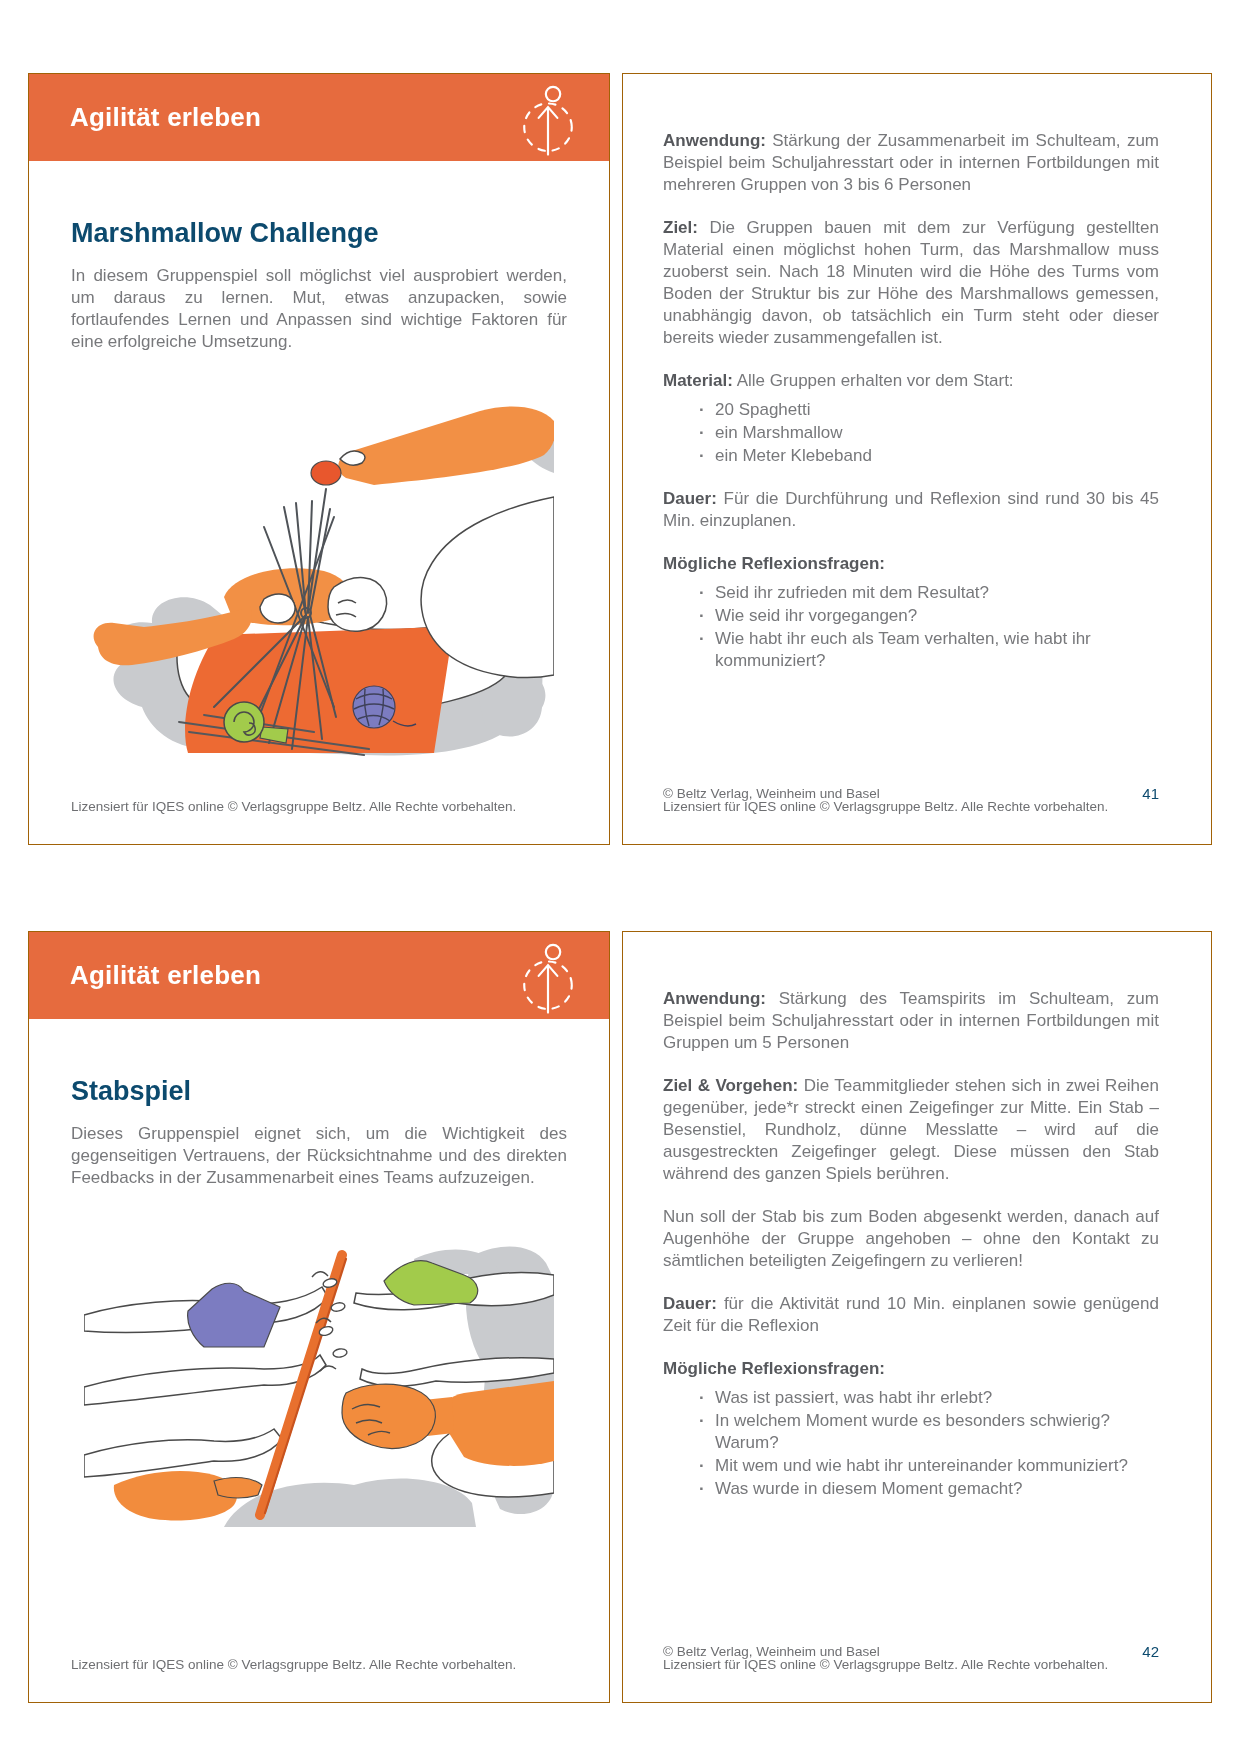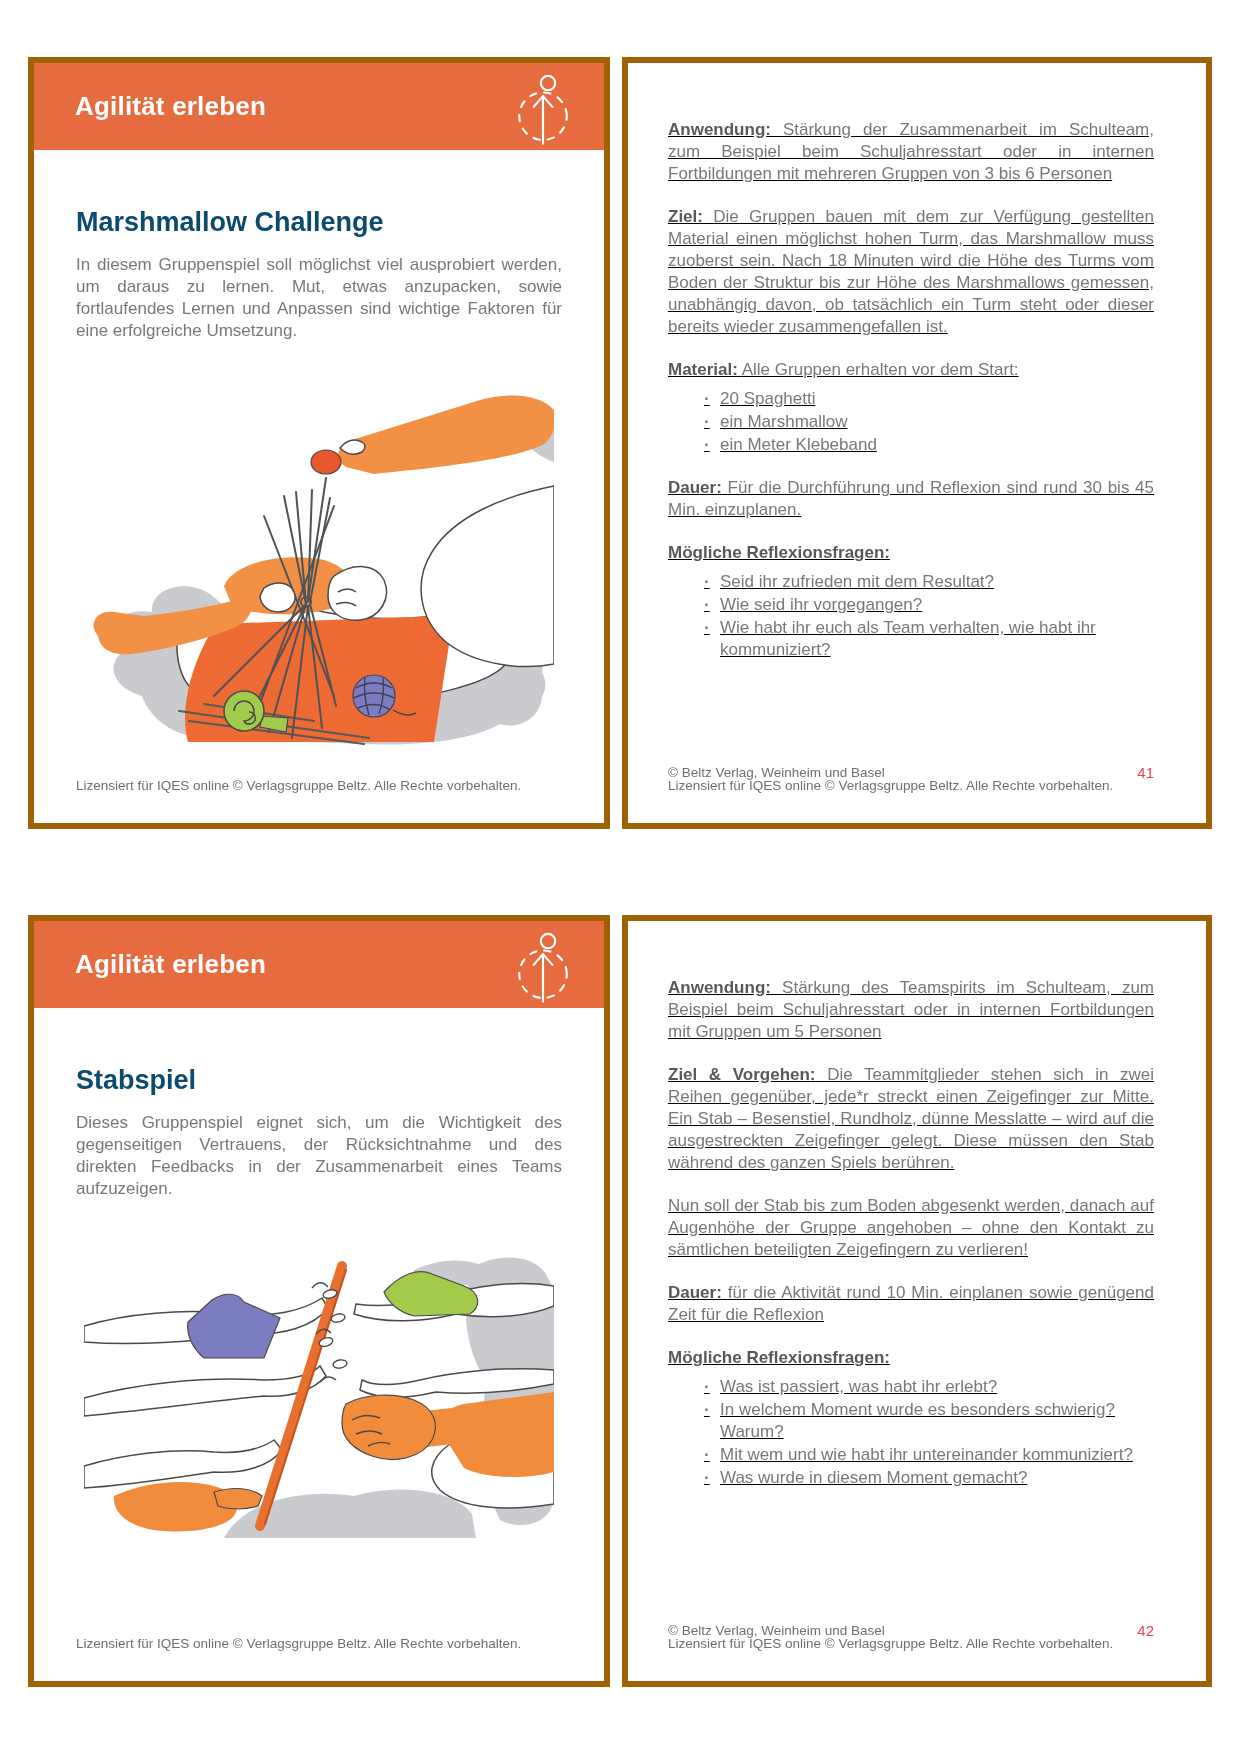--- a/index.html
+++ b/index.html
@@ -4,23 +4,23 @@
 <style>
   html,body{margin:0;padding:0;}
   body{
     width:1240px;height:1754px;background:#ffffff;position:relative;
     font-family:"Liberation Sans","DejaVu Sans",sans-serif;
     -webkit-font-smoothing:antialiased;
   }
   .pair{position:absolute;left:28px;width:1184px;display:flex;gap:12px;}
   #pair-1{top:57px;}
   #pair-2{top:915px;}
-  .card{height:772px;box-sizing:border-box;border:6px solid #a16207;background:#fff;position:relative;}
+  .card{height:772px;box-sizing:border-box;border:1px solid #a16207;background:#fff;position:relative;margin-top:16px;}
   .card-left{width:582px;overflow:hidden;}
-  .card-right{width:590px;padding:56px 52px 0 40px;text-decoration:underline;}
+  .card-right{width:590px;padding:56px 52px 0 40px;}
   .header-bar{
     height:88px;background:#E66B3E;display:flex;align-items:center;
     justify-content:space-between;padding:0 26px 0 42px;box-sizing:border-box;
     margin:-1px -1px 0 -1px;
   }
   .header-title{color:#ffffff;font-size:26px;font-weight:bold;letter-spacing:.2px;}
   .agility-icon{display:block;margin-top:6px;}
   .left-content{padding:0 42px;}
   .card-title{color:#0c4a6e;font-size:27px;font-weight:bold;margin:56px 0 0 0;line-height:32px;}
   .card-desc{
@@ -31,21 +31,21 @@
   .license{
     position:absolute;left:42px;right:40px;bottom:16px;
     color:#6e6f72;font-size:13.5px;line-height:17px;
   }
   .card-right .license{left:40px;}
   .publisher-row{
     position:absolute;left:40px;right:52px;bottom:42px;
     display:flex;justify-content:space-between;align-items:center;
     color:#6e6f72;font-size:13.5px;
   }
-  .page-num{color:#ef4444;font-size:15px;}
+  .page-num{color:#0c4a6e;font-size:15px;}
   .block{color:#77787B;font-size:17px;line-height:22px;margin:0 0 21px 0;}
   .block p{margin:0;text-align:justify;}
   .block b{color:#56585C;}
   .block ul{list-style:none;margin:7px 0 0 0;padding:0 0 0 36px;}
   .block li{display:flex;align-items:flex-start;line-height:22px;margin:1px 0;}
   .li-dot{flex:0 0 auto;width:16px;color:#77787B;}
   .li-dot::before{content:"\00B7";font-weight:bold;}
   .li-text{flex:1 1 auto;text-align:left;}
   svg{display:block;}
 </style>

